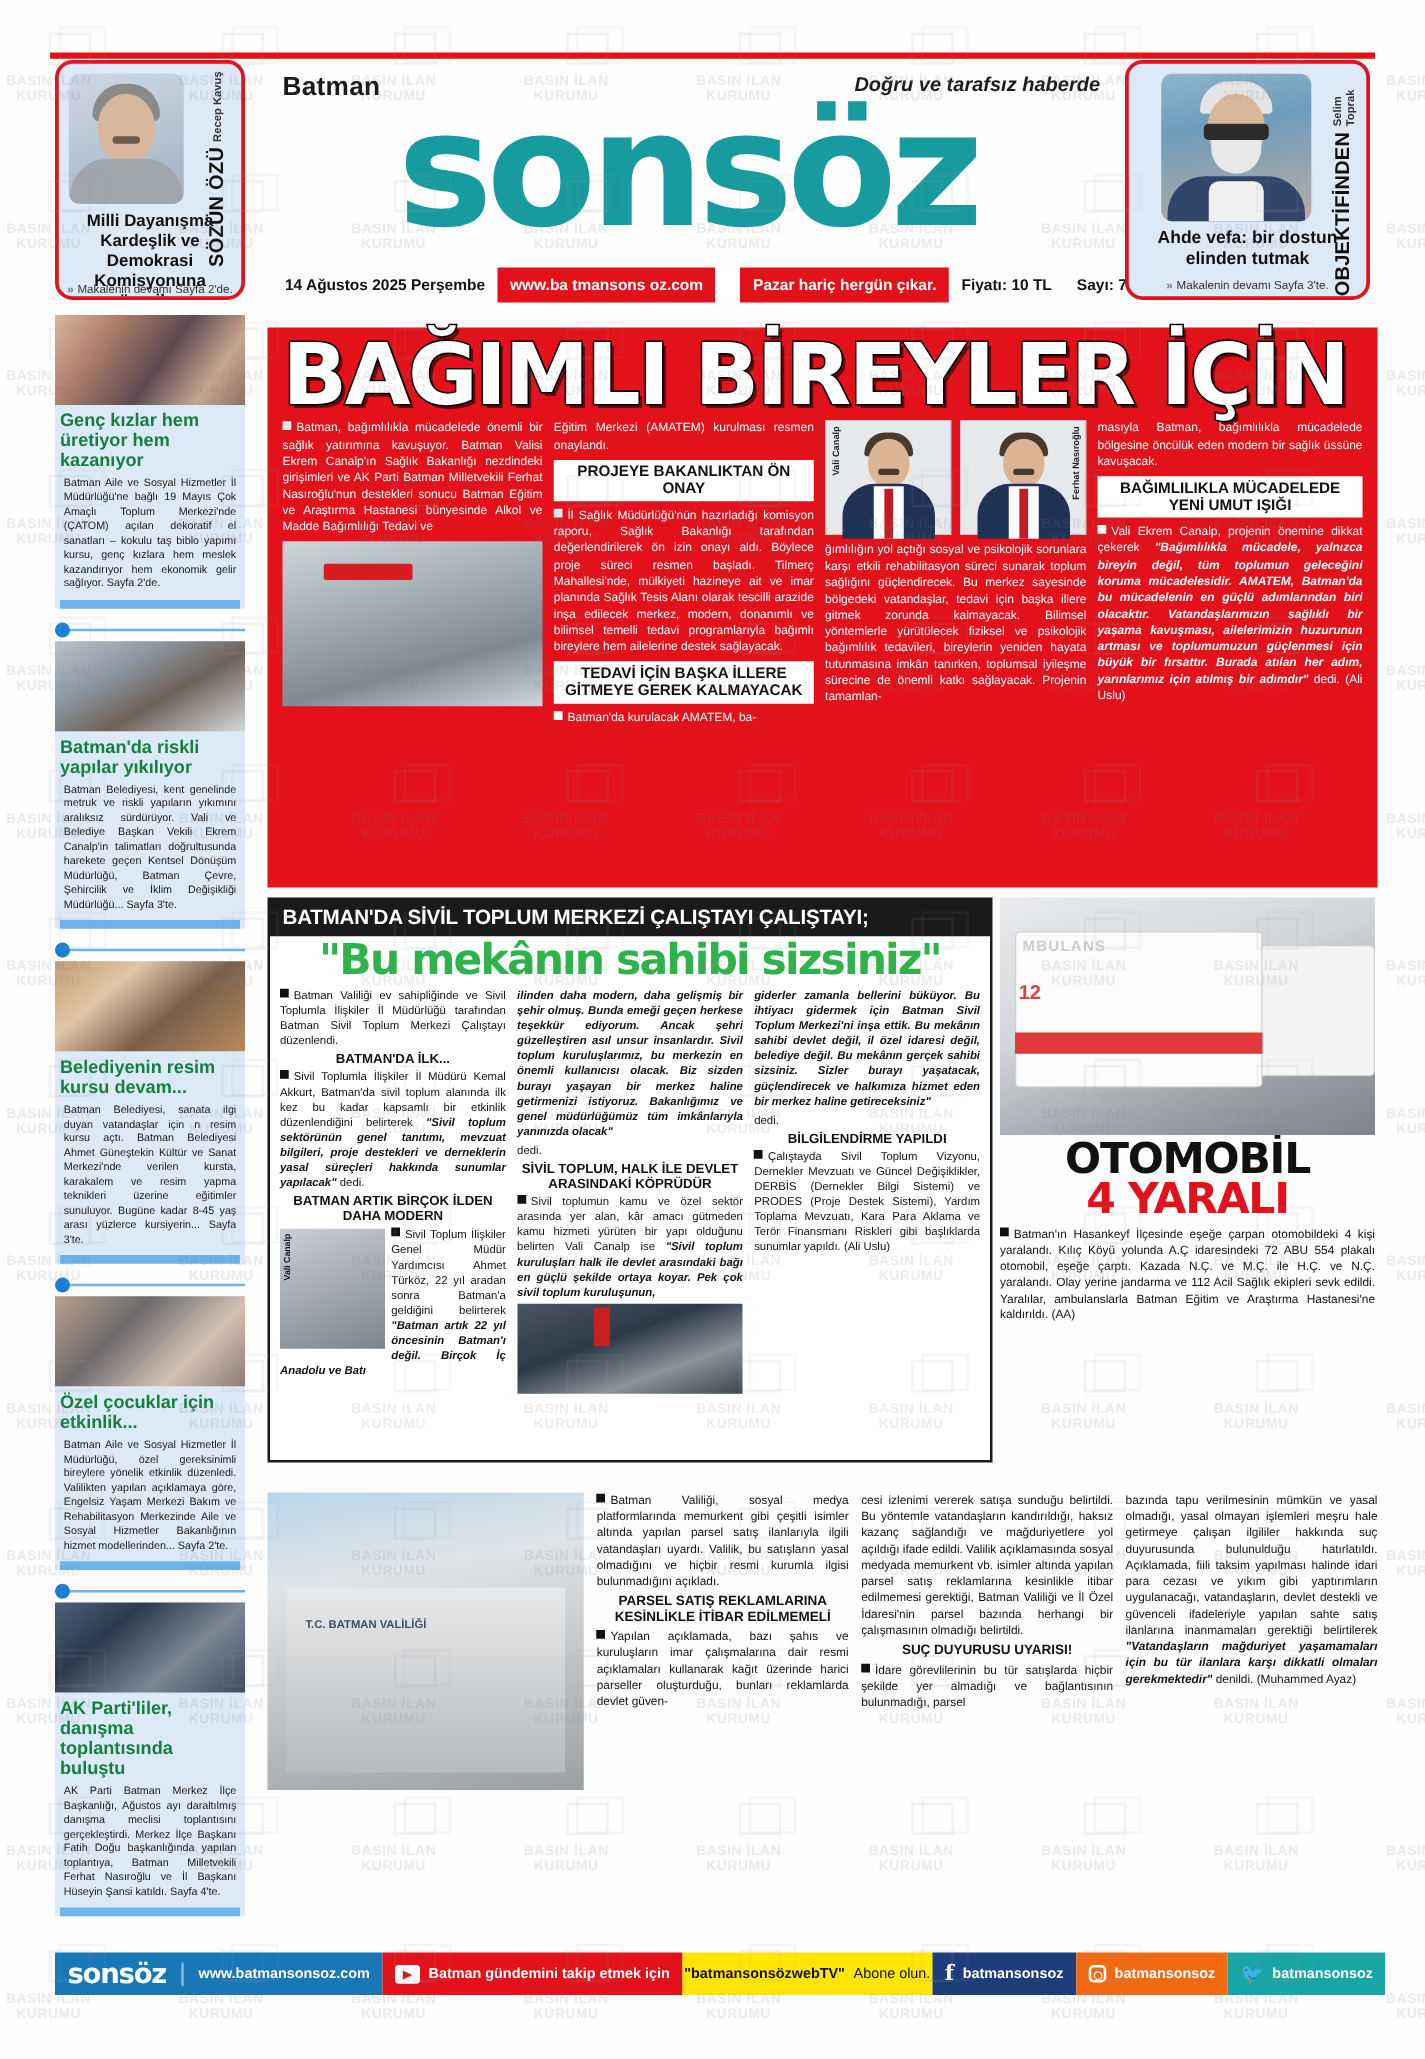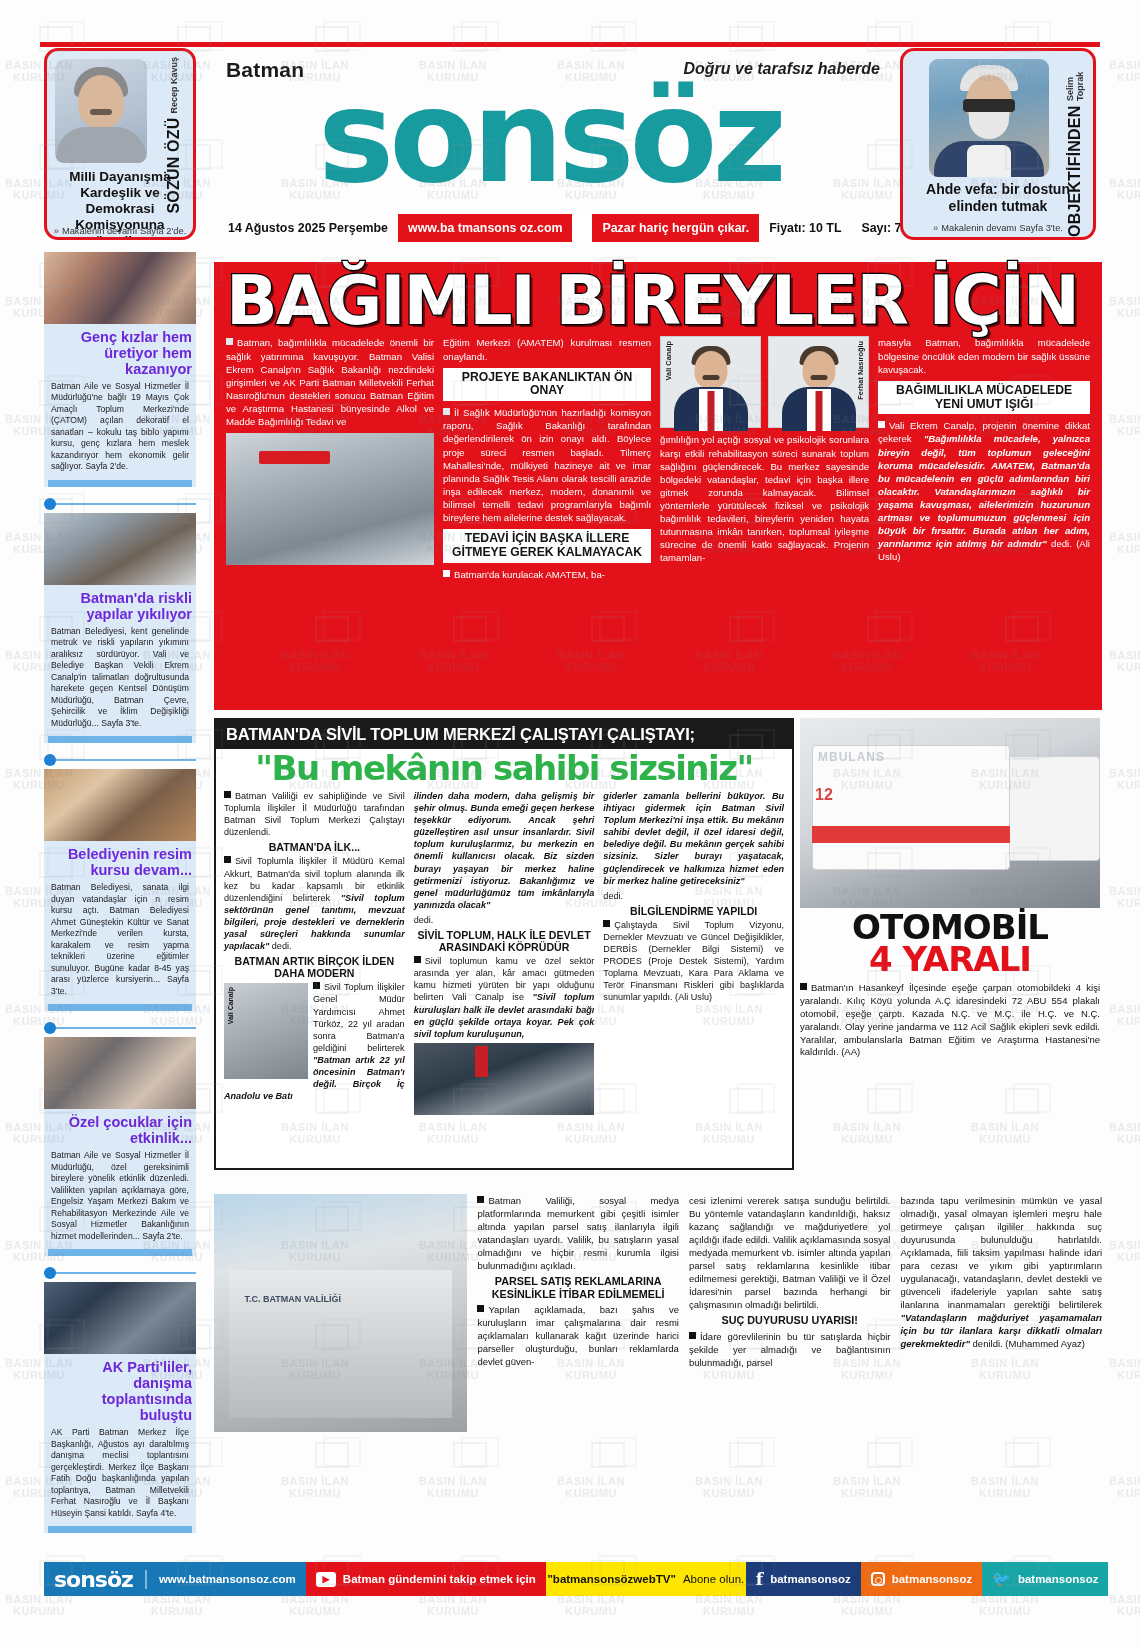--- a/index.html
+++ b/index.html
@@ -129,21 +129,21 @@
   .mb-web { background:#e2111a; color:#fff; }
   .mb-sep { width:4px; background:#fff; }
   .mb-freq { background:#e2111a; color:#fff; }
   .mb-price { color:#111; }
   .mb-issue { color:#111; }
 
   
   .rail { position:absolute; left:44px; top:252px; width:152px; }
   .rail-item { position:relative; background:#dce9f7; margin-bottom: 8px; }
   .rail-photo { width:100%; height:72px; }
-  .rail-h { text-align:right; font-weight:800; font-size:14.5px; line-height:1.1; color:#6d28d9; padding:6px 4px 3px; }
+  .rail-h { text-align:left; font-weight:800; font-size:14.5px; line-height:1.1; color:#15803d; padding:6px 4px 3px; }
   .rail-p { font-size:8.6px; line-height:1.34; color:#1a1a1a; text-align:justify; padding:0 7px 7px; }
   .rail-underline { height:7px; background:#6fb4e8; margin:0 4px; }
   .rail-sep { position:relative; height:18px; }
   .rail-sep::before { content:""; position:absolute; left:0; right:0; top:8px; height:2px; background:#6fb4e8; }
   .rail-sep::after { content:""; position:absolute; left:0; top:3px; width:12px; height:12px; border-radius:50%; background:#1b7fd4; }
 
   .ph-a { background: linear-gradient(125deg,#d9b79c 0%,#b07f6a 25%,#5d4a52 55%,#c8a58e 80%,#8e6f63 100%); }
   .ph-b { background: linear-gradient(150deg,#b9c3cb 0%,#8d9aa6 30%,#6f6257 60%,#d4d8da 100%); }
   .ph-c { background: linear-gradient(140deg,#c59d74 0%,#e0c6a6 30%,#7b5f49 60%,#b78a5e 100%); }
   .ph-d { background: linear-gradient(135deg,#b9a08c 0%,#6f6a6c 35%,#d3c2b3 70%,#8b7b74 100%); }

